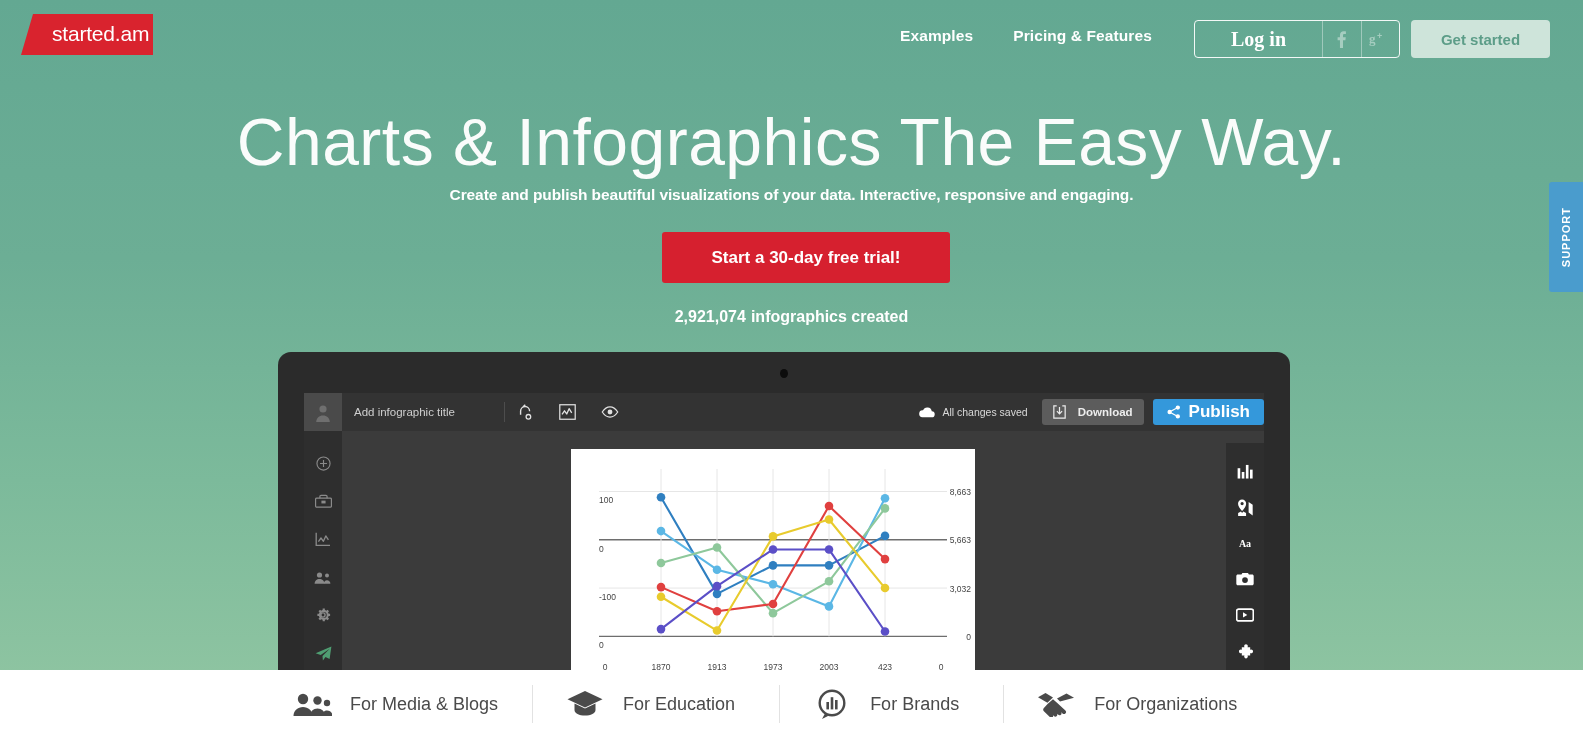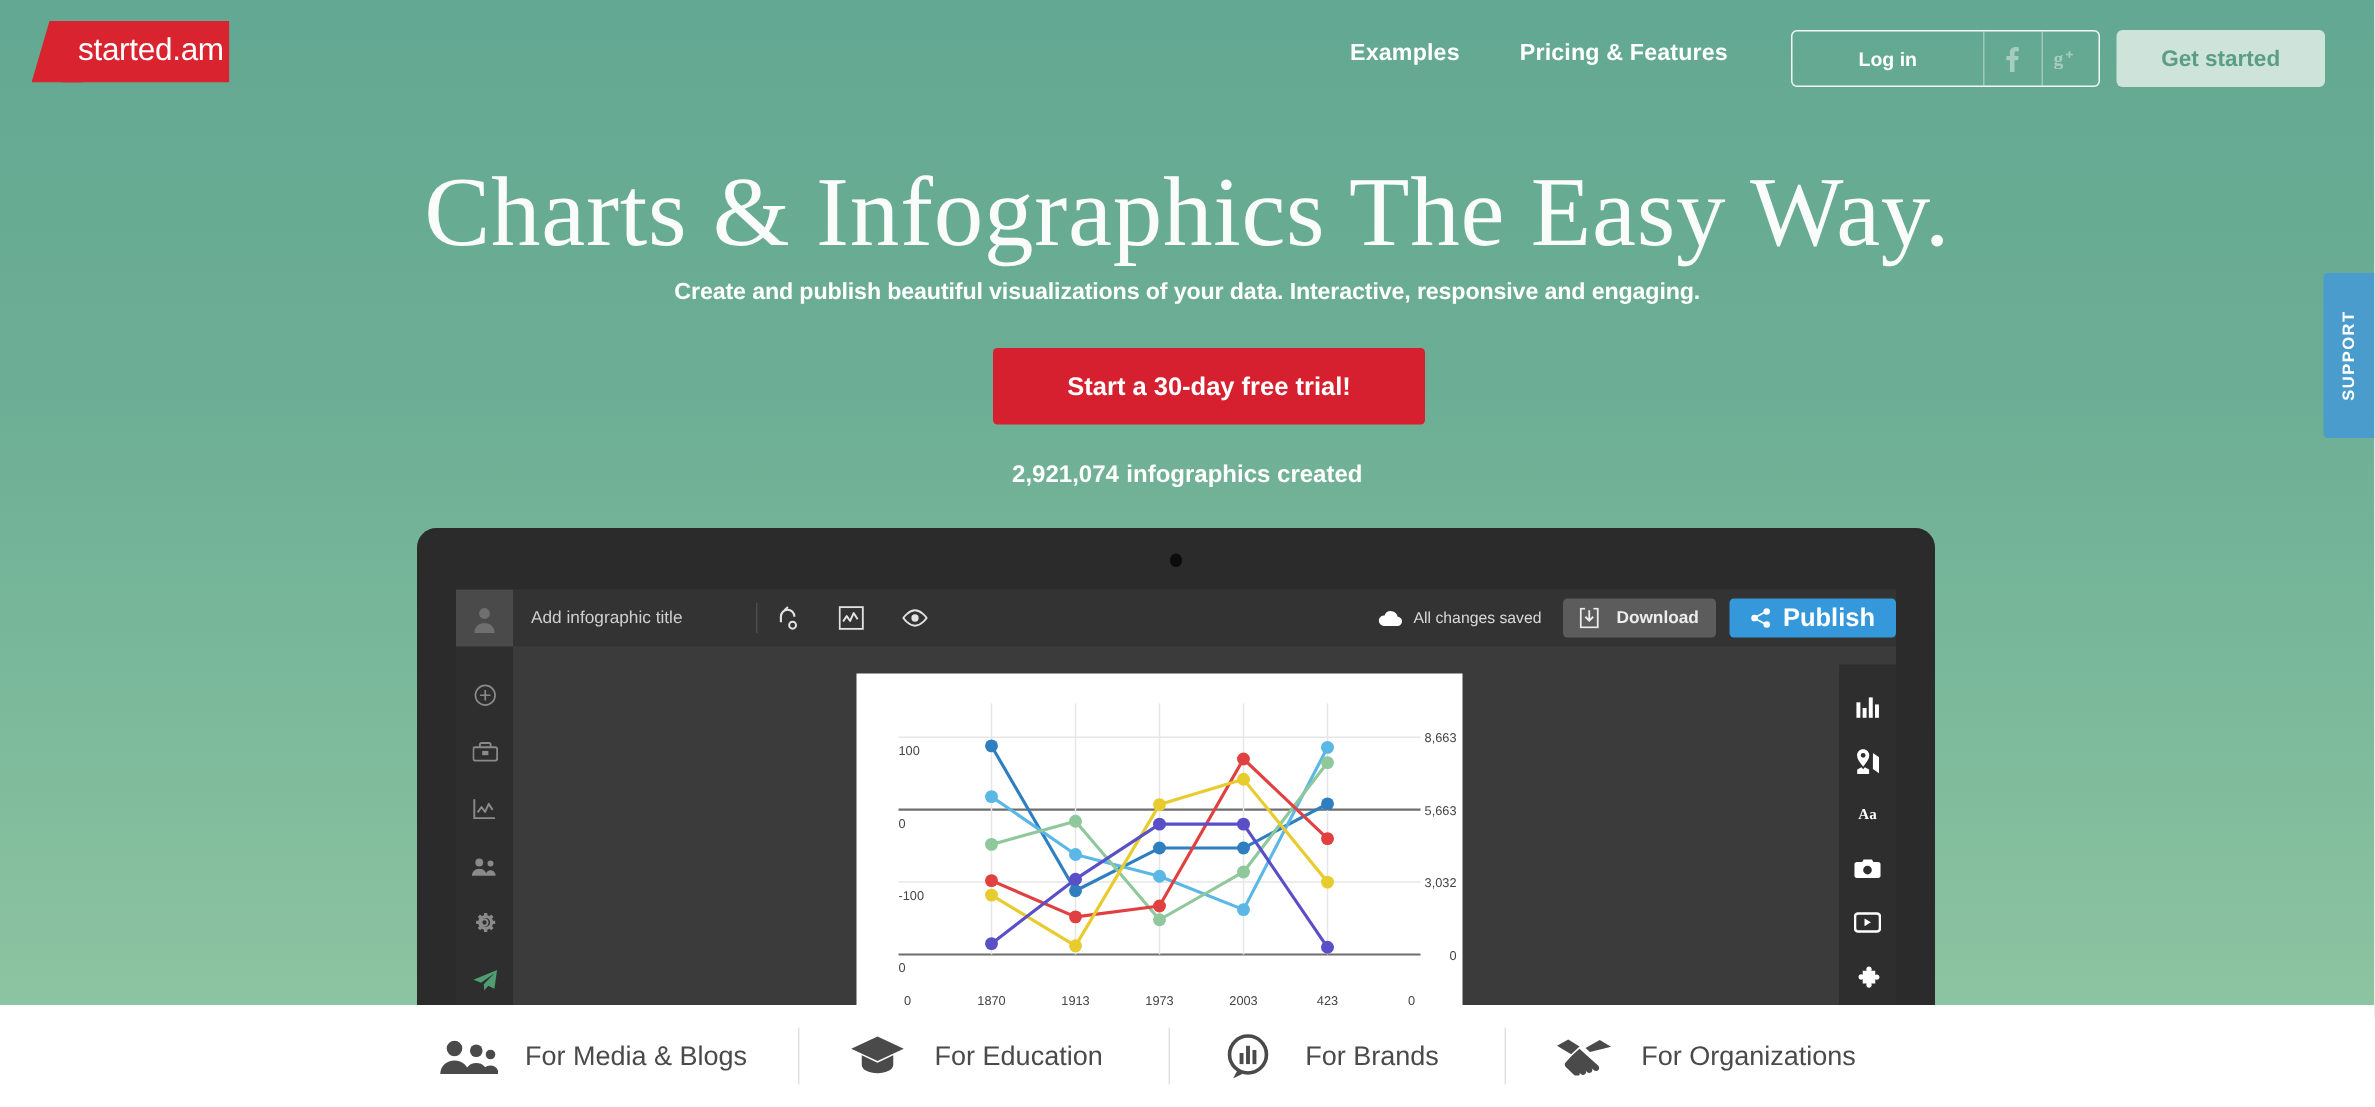--- a/index.html
+++ b/index.html
@@ -54,21 +54,21 @@
   #login-box {
     position: absolute; left: 1194px; top: 20px;
     width: 206px; height: 38px;
     border: 1.6px solid rgba(255,255,255,0.92);
     border-radius: 4px;
     display: flex; align-items: stretch;
   }
   #login-box .login-label {
     flex: 0 0 127px;
     display: flex; align-items: center; justify-content: center;
-    color: #ffffff; font-size: 13px; font-weight: bold;
+    color: #ffffff; font-size: 20px; font-weight: bold; font-family: Liberation Serif, serif;
   }
   #login-box .soc {
     flex: 1;
     display: flex; align-items: center; justify-content: center;
     color: rgba(255,255,255,0.42);
     font-size: 16px; font-weight: bold;
     border-left: 1px solid rgba(255,255,255,0.38);
   }
   #login-box .soc.gp { font-size: 15px; }
 
@@ -80,21 +80,21 @@
     display: flex; align-items: center; justify-content: center;
     color: #5c9d88; font-size: 15px; font-weight: bold;
     cursor: pointer;
   }
 
   
   #hero-title {
     position: absolute; top: 102px; left: 0; width: 1583px;
     text-align: center;
     color: #ffffff;
-    font-family: Liberation Serif, serif;
+    font-family: Liberation Sans, sans-serif;
     font-size: 66px;
     font-weight: 300;
     letter-spacing: 0.5px;
     line-height: 80px;
     opacity: 0.97;
   }
   #hero-sub {
     position: absolute; top: 186px; left: 0; width: 1583px;
     text-align: center;
     color: #ffffff;

